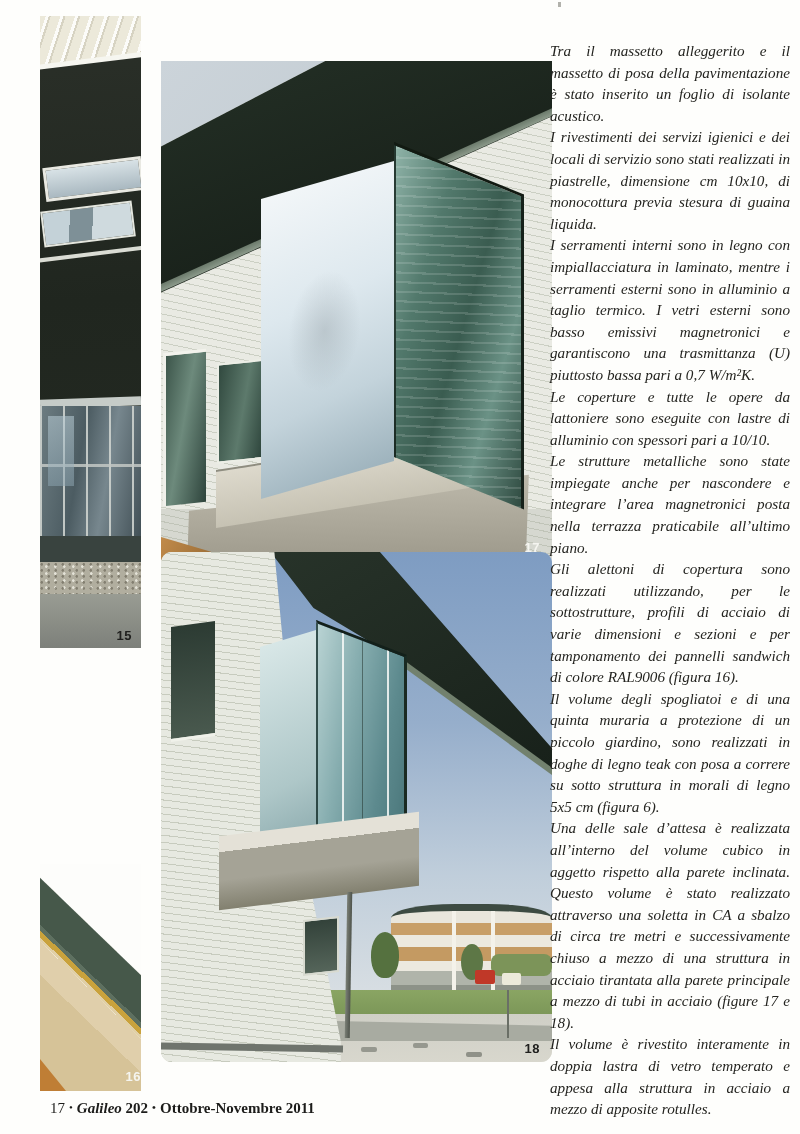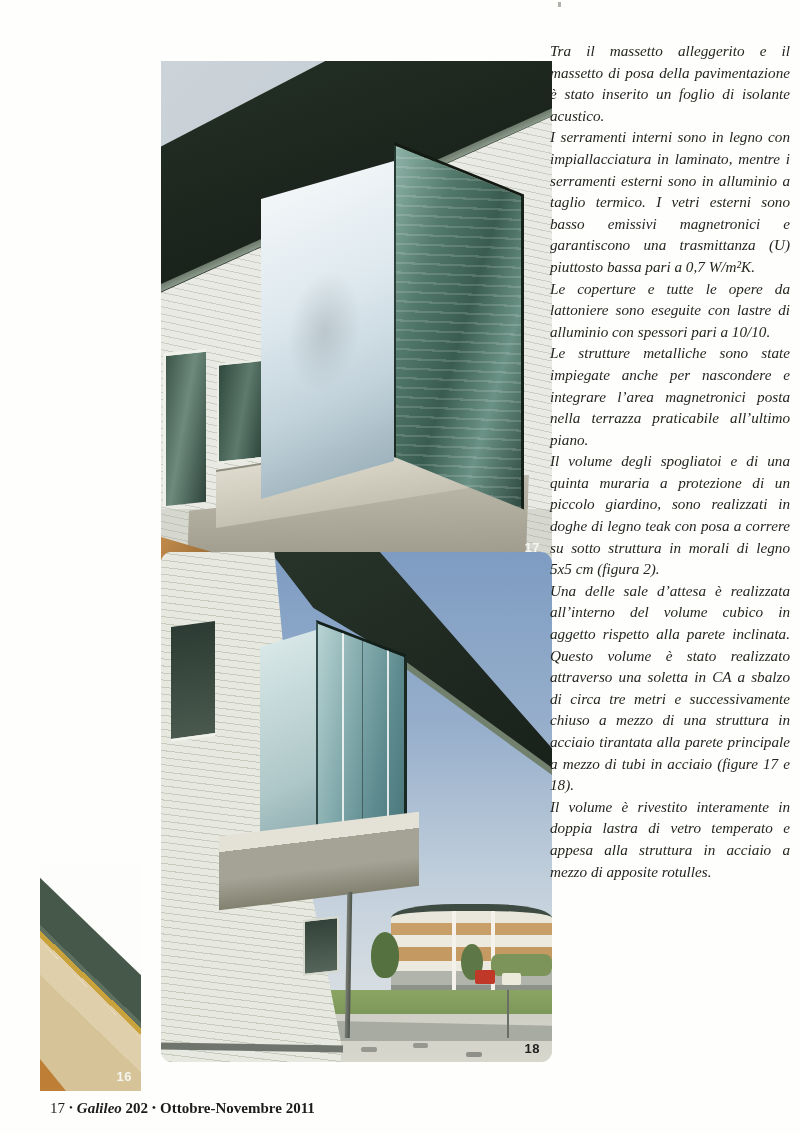--- a/index.html
+++ b/index.html
@@ -53,21 +53,21 @@
 
   
   .photo16{left:0;top:848px;width:101px;height:227px;background:#fdfdfb;}
   .p16-band{left:-10px;top:4px;width:260px;height:46px;transform:rotate(44deg);transform-origin:0 0;
     background:linear-gradient(180deg,#46584a 0 34px,#5e7060 34px 38px,#c9a23c 38px 43px,#e0cfa6 43px 46px);}
   .p16-beige{left:-10px;top:4px;width:300px;height:300px;transform:rotate(44deg);transform-origin:0 0;
     background:linear-gradient(180deg,transparent 0 46px,#e0cfab 46px 70px,#d6c398 70px 150px,#c3ac7d 150px 100%),
                repeating-linear-gradient(180deg,transparent 0 34px,rgba(150,124,78,.4) 34px 35px);}
   .p16-corner{left:0;bottom:0;width:26px;height:32px;background:#bf7e35;
     clip-path:polygon(0 0,0 100%,100% 100%);}
-  .p16-label{right:9px;bottom:7px;}
+  .p16-label{right:0;bottom:7px;}
 
   
   .photo17{left:121px;top:45px;width:391px;height:503px;background:#e9eae3;}
   .p17-siding{inset:0;background:repeating-linear-gradient(192deg,#e9eae3 0 6px,#cbcfc3 6px 7px);}
   .p17-wallshade{left:0;bottom:0;width:391px;height:55px;background:rgba(160,165,150,.25);}
   .p17-sky{inset:0;background:linear-gradient(135deg,#ccd4da,#b2bec6);
     clip-path:polygon(0 0,42% 0,0 17%);}
   .p17-roof{inset:0;background:linear-gradient(160deg,#243026 0%,#141b15 55%,#273128 100%);
     clip-path:polygon(42% 0,100% 0,100% 11%,0 46%,0 17%);}
   .p17-fascia{left:-6px;top:226px;width:445px;height:7px;background:linear-gradient(#6b7a6b,#8c9a8b);
@@ -140,20 +140,34 @@
   .p18-base{left:0;top:492px;width:182px;height:7px;background:#6f746d;transform:rotate(1deg);}
   .p18-label{right:12px;bottom:6px;}
 
   .speck{position:absolute;left:558px;top:2px;width:3px;height:5px;background:#b2b2ac;}
 </style>
 </head>
 <body>
 
 <div class="sheet">
 
+  <figure class="photo photo15">
+    <div class="p15-soffit"></div>
+    <div class="p15-soffit-edge"></div>
+    <div class="p15-win1"></div>
+    <div class="p15-win2"></div>
+    <div class="p15-sill"></div>
+    <div class="p15-transom"></div>
+    <div class="p15-glazing"></div>
+    <div class="p15-reflect"></div>
+    <div class="p15-kick"></div>
+    <div class="p15-gravel"></div>
+    <div class="p15-paving"></div>
+    <span class="fig-label dark p15-label">15</span>
+  </figure>
 
   <figure class="photo photo16">
     <div class="p16-beige"></div>
     <div class="p16-band"></div>
     <div class="p16-corner"></div>
     <span class="fig-label light p16-label">16</span>
   </figure>
 
   <figure class="photo photo17">
     <div class="p17-siding"></div>
@@ -194,24 +208,26 @@
     <div class="p18-cubeL"></div>
     <div class="p18-cubeR"></div>
     <div class="p18-box"></div>
     <div class="p18-pole"></div>
     <div class="p18-base"></div>
     <span class="fig-label dark p18-label">18</span>
   </figure>
 
   <main class="text-col">
     <p>Tra il massetto alleggerito e il massetto di posa della pavimentazione è stato inserito un foglio di isolante acustico.</p>
+    <p>I rivestimenti dei servizi igienici e dei locali di servizio sono stati realizzati in piastrelle, dimensione cm 10x10, di monocottura previa stesura di guaina liquida.</p>
     <p>I serramenti interni sono in legno con impiallacciatura in laminato, mentre i serramenti esterni sono in alluminio a taglio termico. I vetri esterni sono basso emissivi magnetronici e garantiscono una trasmittanza (U) piuttosto bassa pari a 0,7 W/m²K.</p>
     <p>Le coperture e tutte le opere da lattoniere sono eseguite con lastre di alluminio con spessori pari a 10/10.</p>
     <p>Le strutture metalliche sono state impiegate anche per nascondere e integrare l’area magnetronici posta nella terrazza praticabile all’ultimo piano.</p>
-    <p>Il volume degli spogliatoi e di una quinta muraria a protezione di un piccolo giardino, sono realizzati in doghe di legno teak con posa a correre su sotto struttura in morali di legno 5x5 cm (figura 2).</p>
+    <p>Gli alettoni di copertura sono realizzati utilizzando, per le sottostrutture, profili di acciaio di varie dimensioni e sezioni e per tamponamento dei pannelli sandwich di colore RAL9006 (figura 16).</p>
+    <p>Il volume degli spogliatoi e di una quinta muraria a protezione di un piccolo giardino, sono realizzati in doghe di legno teak con posa a correre su sotto struttura in morali di legno 5x5 cm (figura 6).</p>
     <p>Una delle sale d’attesa è realizzata all’interno del volume cubico in aggetto rispetto alla parete inclinata. Questo volume è stato realizzato attraverso una soletta in CA a sbalzo di circa tre metri e successivamente chiuso a mezzo di una struttura in acciaio tirantata alla parete principale a mezzo di tubi in acciaio (figure 17 e 18).</p>
     <p>Il volume è rivestito interamente in doppia lastra di vetro temperato e appesa alla struttura in acciaio a mezzo di apposite rotulles.</p>
 
   </main>
 
   <footer class="footer">
     <span>17</span><span class="sep">•</span><span class="journal">Galileo</span>
     <span class="bold">202</span><span class="sep bold">•</span><span class="bold">Ottobre-Novembre 2011</span>
   </footer>
 

